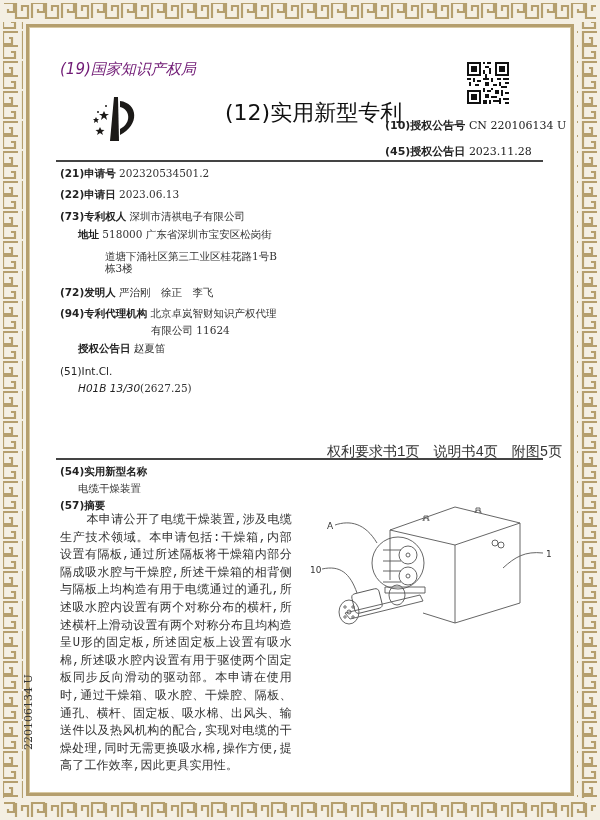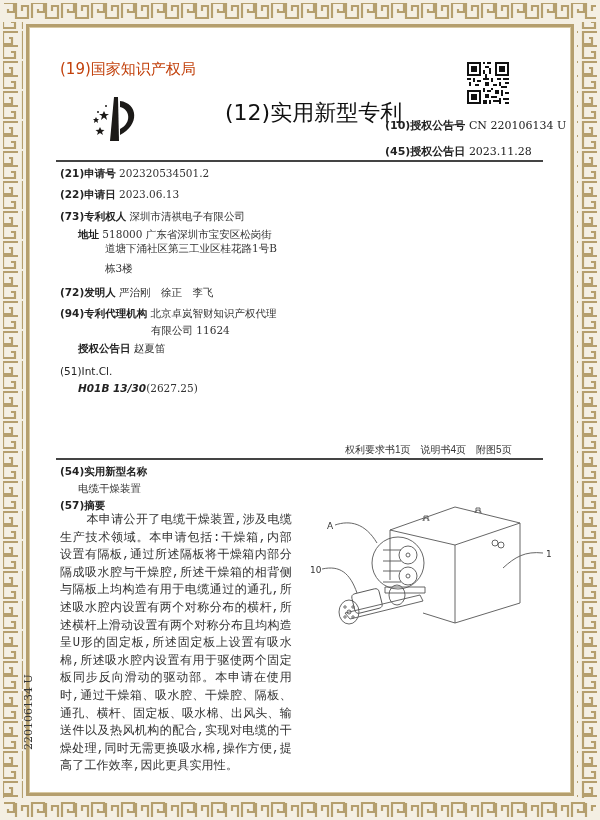--- a/index.html
+++ b/index.html
@@ -4,30 +4,30 @@
 <style>
   html, body { margin:0; padding:0; }
   body { width:600px; height:820px; position:relative; background:#f4efe3; overflow:hidden;
          font-family:"DejaVu Sans", sans-serif; color:#222; }
   
   .frame-outer { position:absolute; left:0; top:0; width:600px; height:820px; }
   .frame-inner { position:absolute; left:26px; top:24px; width:548px; height:772px;
                  background:#fff; border:3px solid #b59f6e; box-sizing:border-box;
                  box-shadow: inset 0 0 0 1px #d8c9a3; }
   .abs { position:absolute; white-space:nowrap; }
-  .hdr-office { left:60px; top:60px; font-size:15px; color:#c2410c; }
+  .hdr-office { left:60px; top:60px; font-size:15px; color:#701a75;font-style:italic; }
   .hdr-type { left:225px; top:98px; font-size:22px; color:#111; }
   .pub { left:385px; font-size:11px; color:#222; }
   .pub .k { font-weight:bold; }
   .pub .v { font-family:"DejaVu Serif", serif; }
   .rule { position:absolute; height:2px; background:#444; }
   .field { position:absolute; left:60px; font-size:10.5px; line-height:17px; }
   .field .k { font-weight:bold;margin-top:12px; }
   .field .v { font-family:"DejaVu Serif", serif; color:#333; }
-  .pagecount { position:absolute; left:345px; top:443px; font-size:10px; font-family:Liberation Sans, sans-serif; color:#333; white-space:nowrap; }
+  .pagecount { position:absolute; left:327px; top:443px; font-size:14px; font-family:Liberation Mono, monospace; color:#333; white-space:nowrap; }
   .abstract { position:absolute; left:60px; top:512px; width:232px; font-family:Liberation Mono, monospace;
               font-size:12px; line-height:17.6px; color:#333; text-align:justify; text-indent:2.2em; letter-spacing:0.2px; }
   .sidecode { position:absolute; left:22px; top:750px; transform:rotate(-90deg); transform-origin:left top;
               font-family:"DejaVu Serif", serif; font-size:11px; color:#333; white-space:nowrap; }
   .qr { position:absolute; left:467px; top:62px; width:42px; height:42px; }
   .logo { position:absolute; left:84px; top:95px; width:60px; height:48px; }
   .drawing { position:absolute; left:305px; top:495px; width:260px; height:150px; }
 </style>
 </head>
 <body>
@@ -92,21 +92,21 @@
   <span class="v">2023.06.13</span>
 </div>
 <div class="field" style="top:208px;">
   <span class="k">(73)专利权人</span>
   <span class="v">深圳市清祺电子有限公司</span>
 </div>
 <div class="field" style="top:226px; left:78px;">
   <span class="k">地址</span>
   <span class="v">518000 广东省深圳市宝安区松岗街</span>
 </div>
-<div class="field" style="top:240px; left:105px;">
+<div class="field" style="top:248px; left:105px;">
   <span class="v">道塘下涌社区第三工业区桂花路1号B</span>
 </div>
 <div class="field" style="top:260px; left:105px;">
   <span class="v">栋3楼</span>
 </div>
 
 <div class="field" style="top:284px;">
   <span class="k">(72)发明人</span>
   <span class="v">严治刚　徐正　李飞</span>
 </div>
@@ -118,21 +118,21 @@
   <span class="v">有限公司 11624</span>
 </div>
 <div class="field" style="top:340px; left:78px;">
   <span class="k">授权公告日</span>
   <span class="v">赵夏笛</span>
 </div>
 <div class="field" style="top:363px;">
   <span class="k" style="font-weight:normal;">(51)Int.Cl.</span>
 </div>
 <div class="field" style="top:380px; left:78px;">
-  <span style="font-style:italic; font-weight:bold;">H01B 13/30</span><span class="v">(2627.25)</span>
+  <span style="font-style:italic; font-weight:normal;">H01B 13/30</span><span class="v">(2627.25)</span>
 </div>
 
 <div class="pagecount">权利要求书1页　说明书4页　附图5页</div>
 <div class="rule" style="left:56px; top:458px; width:487px;"></div>
 
 <div class="field" style="top:463px;">
   <span class="k">(54)实用新型名称</span>
 </div>
 <div class="field" style="top:480px; left:78px;">
   <span class="v">电缆干燥装置</span>

